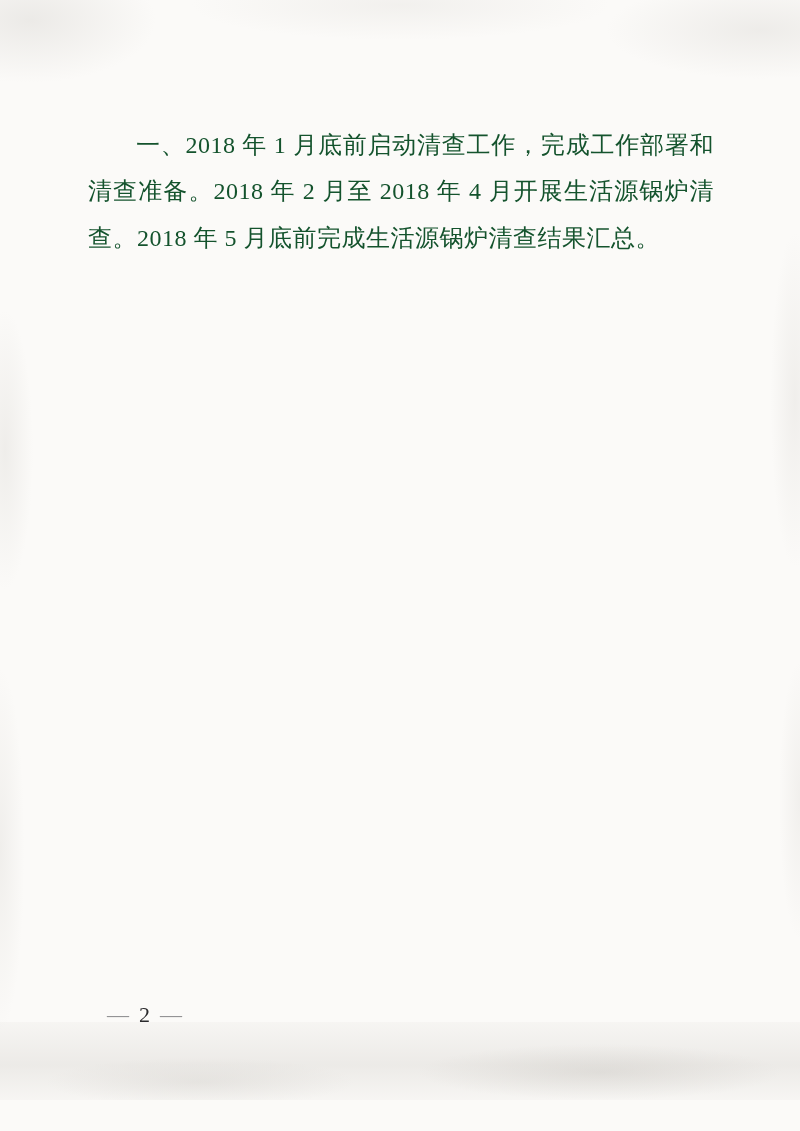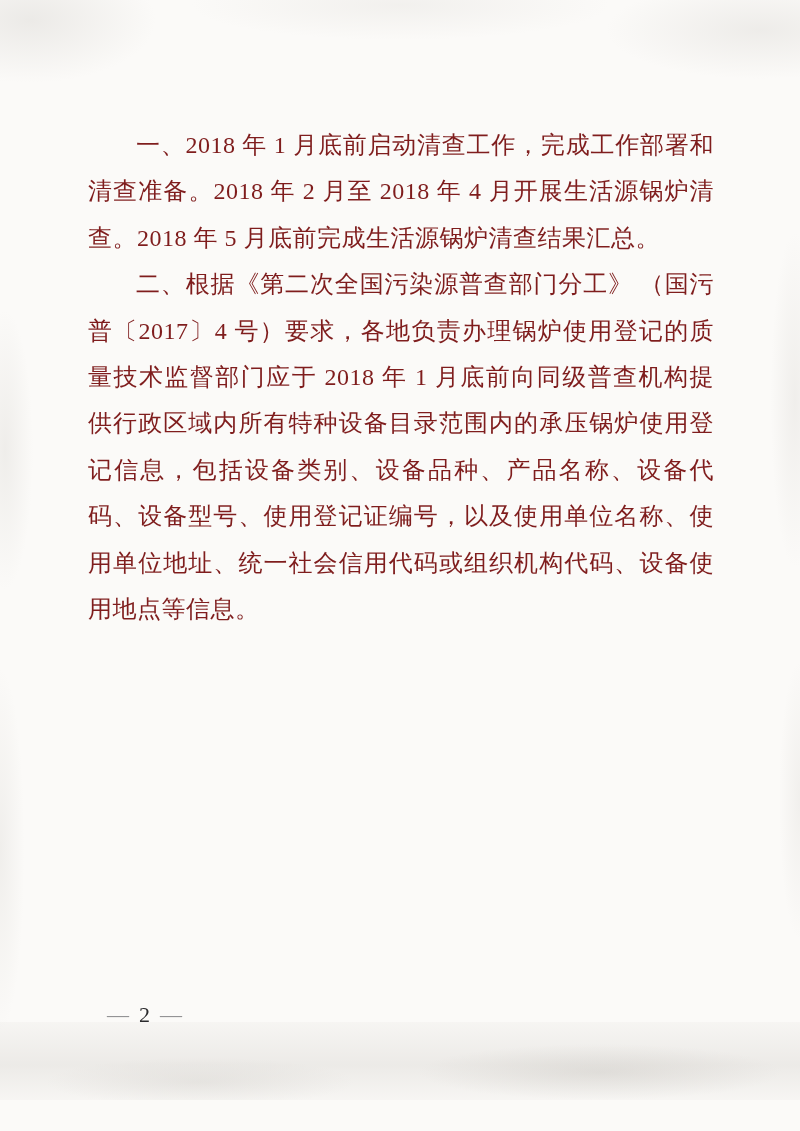--- a/index.html
+++ b/index.html
@@ -44,21 +44,21 @@
     background:
       linear-gradient(to bottom, rgba(205,201,195,0.10), rgba(198,194,188,0.28) 55%, rgba(210,206,200,0.10)),
       radial-gradient(ellipse 260px 40px at 600px 50px, rgba(185,181,175,0.30), transparent 70%),
       radial-gradient(ellipse 220px 35px at 200px 60px, rgba(185,181,175,0.22), transparent 70%);
   }
   .text-block {
     position: absolute;
     left: 88px;
     top: 122px;
     width: 626px;
-    color: #7f1d1d;
+    color: #14532d;
   }
   .text-block p {
     margin: 0;
     font-size: 24px;
     line-height: 46.4px;
     letter-spacing: 0.5px;
     text-indent: 2em;
     text-align: justify;
     text-justify: inter-ideograph;
   }
@@ -80,20 +80,19 @@
 
 <div class="page">
 
   <div class="scan-noise top"></div>
   <div class="scan-noise left"></div>
   <div class="scan-noise right"></div>
   <div class="scan-noise bottom"></div>
 
   <div class="text-block">
     <p>一、2018 年 1 月底前启动清查工作，完成工作部署和清查准备。2018 年 2 月至 2018 年 4 月开展生活源锅炉清查。2018 年 5 月底前完成生活源锅炉清查结果汇总。</p>
-    <p>二、根据《第二次全国污染源普查部门分工》 （国污普〔2017〕4 号）要求，各地负责办理锅炉使用登记的质量技术监督部门应于 2018 年 1 月底前向同级普查机构提供行政区域内所有特种设备目录范围内的承压锅炉使用登记信息，包括设备类别、设备品种、产品名称、设备代码、设备型号、使用登记证编号，以及使用单位名称、使用单位地址、统一社会信用代码或组织机构代码、设备使用地点等信息。</p>
   </div>
 
   <div class="page-footer">
     <span class="dash">—</span><span>2</span><span class="dash">—</span>
   </div>
 
 </div>
 
 </body></html>

